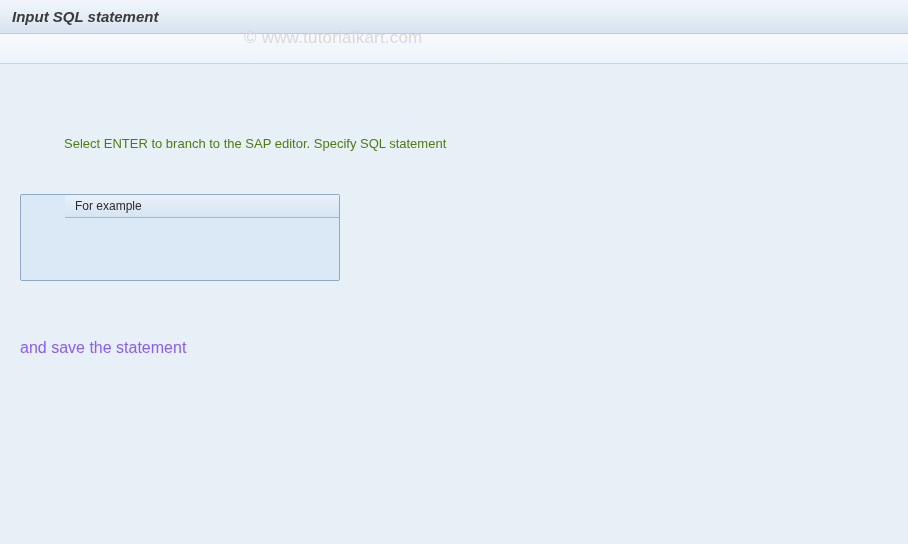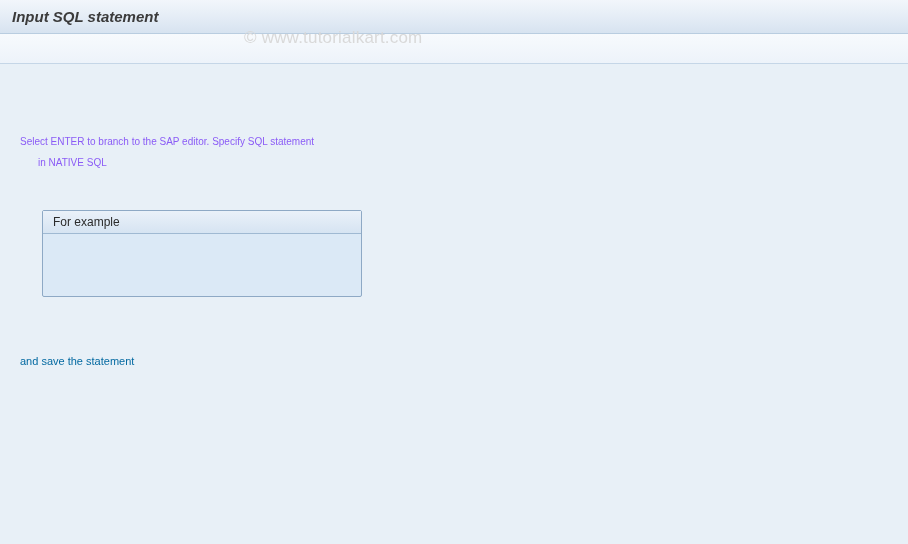--- a/index.html
+++ b/index.html
@@ -33,35 +33,36 @@
     .toolbar-strip {
       background: linear-gradient(to bottom, #f7fafd 0%, #edf3fa 100%);
       border-bottom: 1px solid #c5d6e7;
       height: 30px;
     }
     .content-area {
       padding: 70px 20px 20px 20px;
       color: #2b2b2b;
     }
     .instruction-line {
-      font-size: 10px;
-      color: #8b5cf6;
+      font-size: 13px;
+      color: #4d7c0f;
       margin-bottom: 6px;
       line-height: 1.5;
+      margin-left: 44px;
     }
     .instruction-line.indent {
       padding-left: 18px;
     }
     .example-box {
       margin-top: 40px;
-      margin-left: 22px;
       width: 320px;
       border: 1px solid #8ea9c5;
       background: #dbe9f6;
       border-radius: 2px;
+      padding-left: 44px;
     }
     .example-box-header {
       background: linear-gradient(to bottom, #eaf1f9 0%, #d6e4f2 100%);
       border-bottom: 1px solid #9fb9d2;
       padding: 4px 10px;
       font-size: 12px;
       color: #2b2b2b;
     }
     .example-box-body {
       padding: 28px 10px 34px 10px;
@@ -70,22 +71,22 @@
       line-height: 1.9;
     }
     .example-line1 {
       padding-left: 30px;
     }
     .example-line2 {
       padding-left: 90px;
     }
     .save-line {
       margin-top: 58px;
-      font-size: 11px;
-      color: #0369a1;
+      font-size: 16px;
+      color: #8b5cf6;
     }
     .watermark {
       position: absolute;
       top: 28px;
       left: 244px;
       font-size: 17px;
       color: #d9d9d9;
       font-family: Arial, sans-serif;
       font-weight: normal;
       letter-spacing: 0.2px;
@@ -100,21 +101,20 @@
   <h1>Input SQL statement</h1>
 </div>
 
 <div class="toolbar-strip"></div>
 
 <div class="watermark">© www.tutorialkart.com</div>
 
 <div class="content-area">
 
   <div class="instruction-line">Select ENTER to branch to the SAP editor. Specify SQL statement</div>
-  <div class="instruction-line indent">in NATIVE SQL</div>
 
   <div class="example-box">
     <div class="example-box-header">For example</div>
     <div class="example-box-body">
     </div>
   </div>
 
   <div class="save-line">and save the statement</div>
 
 </div>

